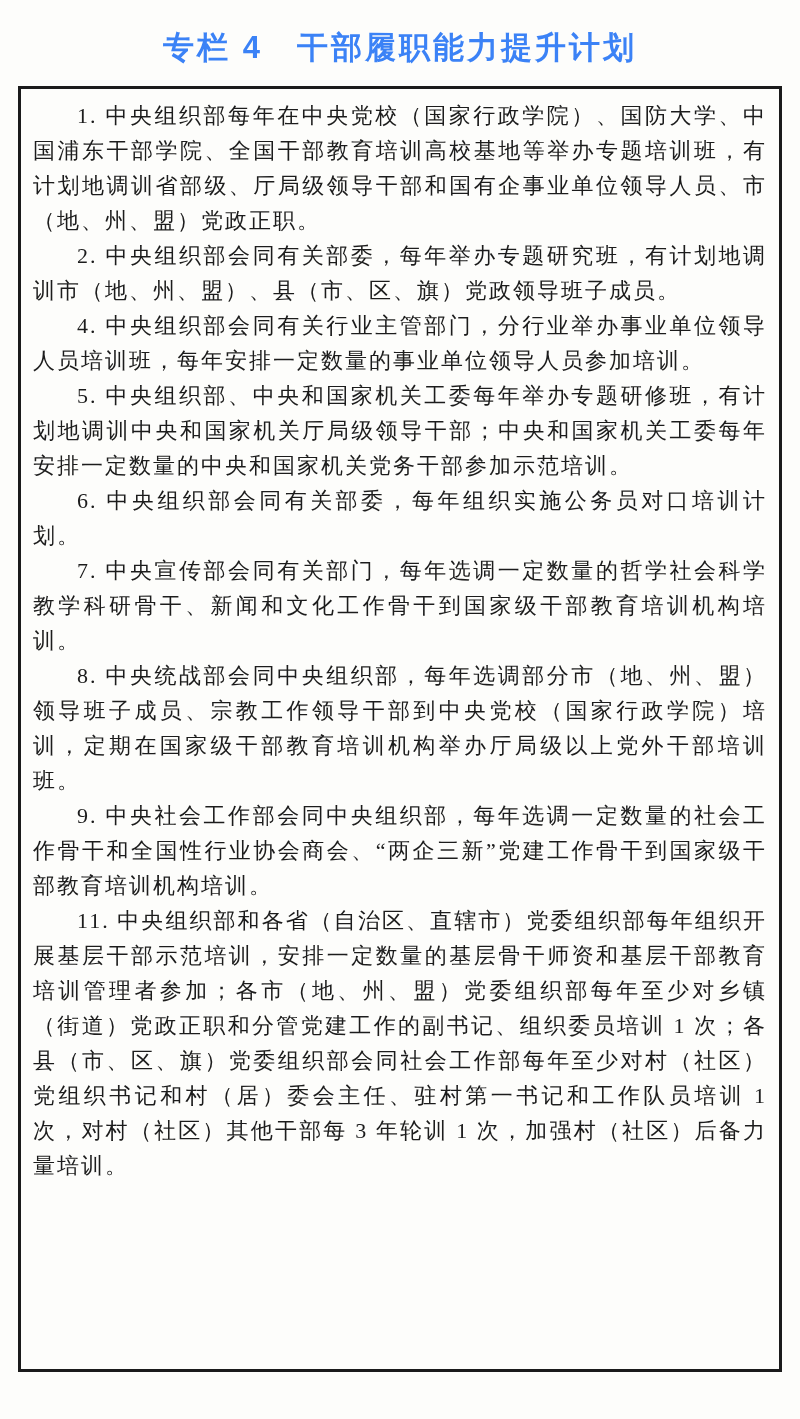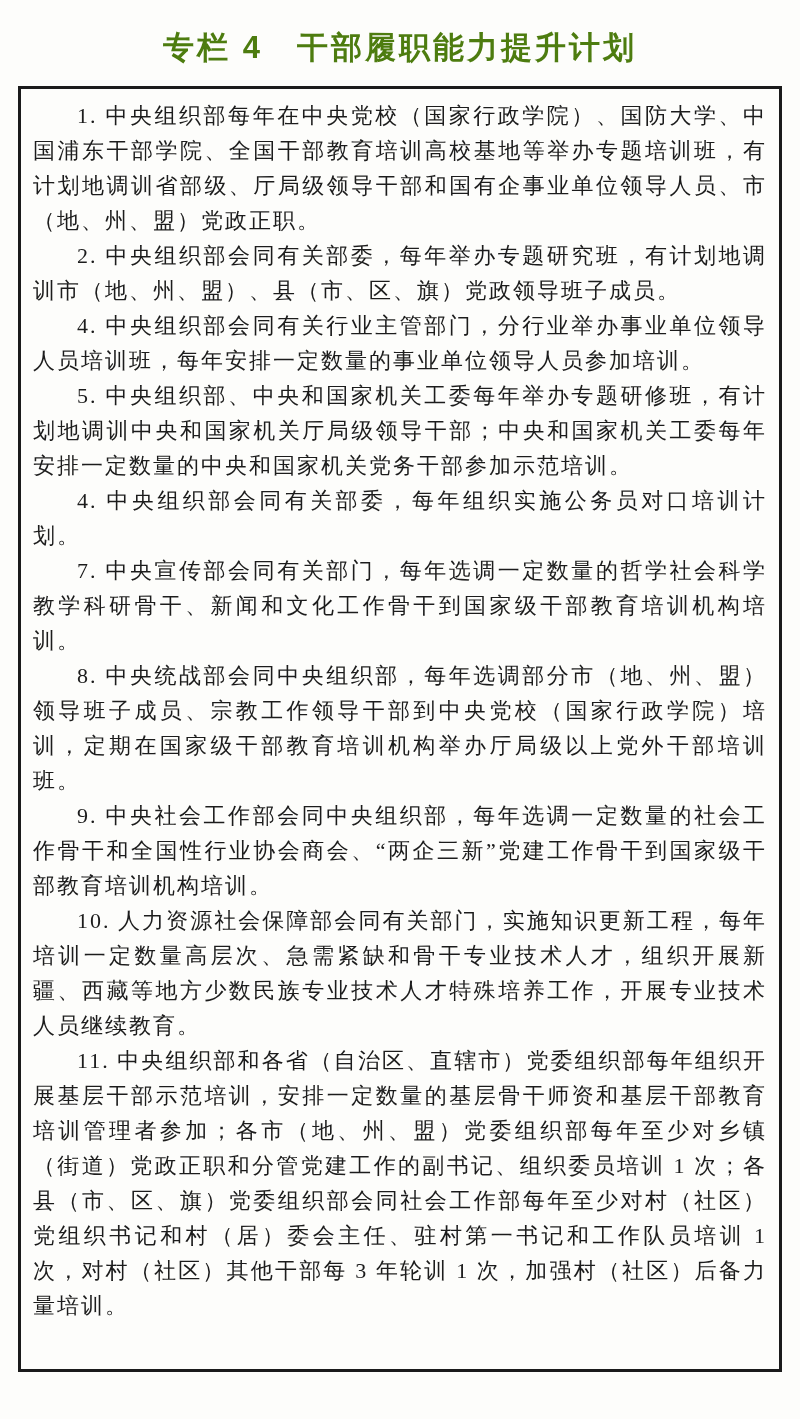--- a/index.html
+++ b/index.html
@@ -14,21 +14,21 @@
     font-family: "Liberation Serif", "DejaVu Serif", serif;
     overflow: hidden;
   }
   .page-title {
     margin: 27px 0 0 0;
     text-align: center;
     font-family: "Liberation Sans", "DejaVu Sans", sans-serif;
     font-size: 31px;
     font-weight: bold;
     letter-spacing: 3px;
-    color: #4d7c0f;
+    color: #3b82f6;
   }
   .column-box {
     box-sizing: border-box;
     margin: 17px 18px 0 18px;
     width: 764px;
     height: 1286px;
     border: 3px solid #1b1b1b;
     padding: 9px 12px 16px 12px;
     overflow: hidden;
     background: #fdfdfb;
@@ -47,20 +47,19 @@
 </head>
 <body>
 
 <h1 class="page-title">专栏 4　干部履职能力提升计划</h1>
 
 <div class="column-box">
   <p>1. 中央组织部每年在中央党校（国家行政学院）、国防大学、中国浦东干部学院、全国干部教育培训高校基地等举办专题培训班，有计划地调训省部级、厅局级领导干部和国有企事业单位领导人员、市（地、州、盟）党政正职。</p>
   <p>2. 中央组织部会同有关部委，每年举办专题研究班，有计划地调训市（地、州、盟）、县（市、区、旗）党政领导班子成员。</p>
   <p>4. 中央组织部会同有关行业主管部门，分行业举办事业单位领导人员培训班，每年安排一定数量的事业单位领导人员参加培训。</p>
   <p>5. 中央组织部、中央和国家机关工委每年举办专题研修班，有计划地调训中央和国家机关厅局级领导干部；中央和国家机关工委每年安排一定数量的中央和国家机关党务干部参加示范培训。</p>
-  <p>4. 中央组织部会同有关部委，每年组织实施公务员对口培训计划。</p>
+  <p>6. 中央组织部会同有关部委，每年组织实施公务员对口培训计划。</p>
   <p>7. 中央宣传部会同有关部门，每年选调一定数量的哲学社会科学教学科研骨干、新闻和文化工作骨干到国家级干部教育培训机构培训。</p>
   <p>8. 中央统战部会同中央组织部，每年选调部分市（地、州、盟）领导班子成员、宗教工作领导干部到中央党校（国家行政学院）培训，定期在国家级干部教育培训机构举办厅局级以上党外干部培训班。</p>
   <p>9. 中央社会工作部会同中央组织部，每年选调一定数量的社会工作骨干和全国性行业协会商会、“两企三新”党建工作骨干到国家级干部教育培训机构培训。</p>
-  <p>10. 人力资源社会保障部会同有关部门，实施知识更新工程，每年培训一定数量高层次、急需紧缺和骨干专业技术人才，组织开展新疆、西藏等地方少数民族专业技术人才特殊培养工作，开展专业技术人员继续教育。</p>
   <p>11. 中央组织部和各省（自治区、直辖市）党委组织部每年组织开展基层干部示范培训，安排一定数量的基层骨干师资和基层干部教育培训管理者参加；各市（地、州、盟）党委组织部每年至少对乡镇（街道）党政正职和分管党建工作的副书记、组织委员培训 1 次；各县（市、区、旗）党委组织部会同社会工作部每年至少对村（社区）党组织书记和村（居）委会主任、驻村第一书记和工作队员培训 1 次，对村（社区）其他干部每 3 年轮训 1 次，加强村（社区）后备力量培训。</p>
 
 </div>
 
 </body></html>

